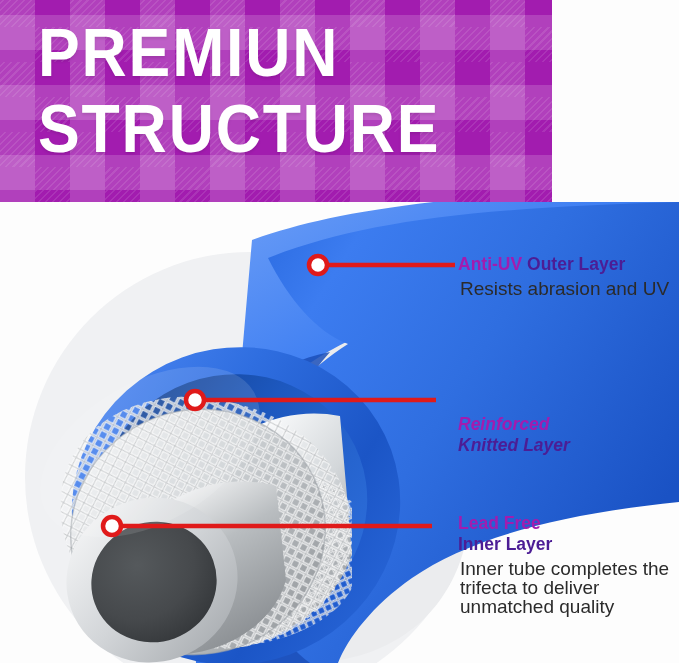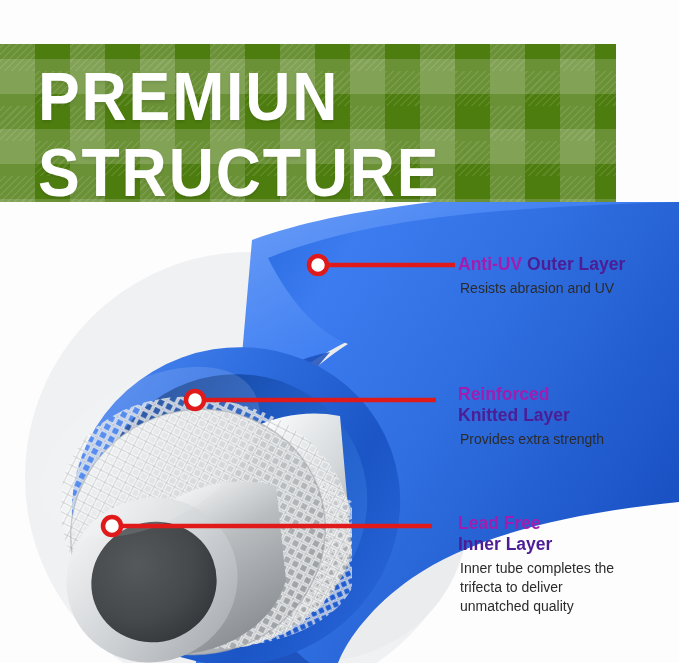--- a/index.html
+++ b/index.html
@@ -6,24 +6,23 @@
   body{
     width:679px;height:663px;
     font-family:"Liberation Sans", sans-serif;
     background:#ffffff;
     overflow:hidden;
   }
   #stage{position:relative;width:679px;height:663px;overflow:hidden;background:#fdfdfd;}
 
   
   #header{
-    position:absolute;left:0;top:0;width:616px;height:202px;
+    position:absolute;left:0;top:0;width:552px;height:202px;
     overflow:hidden;
-    background-color:#4d7c0f;
-    margin-top:44px;
+    background-color:#a21caf;
   }
   #plaid{
     position:absolute;inset:0;
     background-image:
       
       repeating-linear-gradient(90deg,
         rgba(255,255,255,0.16) 0px, rgba(255,255,255,0.16) 35px,
         rgba(255,255,255,0.00) 35px, rgba(255,255,255,0.00) 70px),
       
       repeating-linear-gradient(0deg,
@@ -63,25 +62,25 @@
   
   #art{position:absolute;left:0;top:202px;width:679px;height:461px;overflow:hidden;background:#fdfdfd;}
   #art svg{display:block;}
 
   
   .callout{position:absolute;left:458px;width:218px;}
   .c-title{font-size:17.5px;font-weight:bold;line-height:21px;margin:0;}
   .c-title .accent{color:#a21caf;}
   .c-title .dark{color:#4c1d95;}
   .c-sub{
-    font-size:14px;color:#2b2b2b;line-height:19px;margin:4px 0 0 2px;
+    font-size:19px;color:#2b2b2b;line-height:19px;margin:4px 0 0 2px;
     font-weight:normal;white-space:pre-line;
   }
   #callout-1{top:254px;}
-  #callout-2{top:384px;}
+  #callout-2{top:414px;font-style:italic;}
   #callout-3{top:513px;}
   .c-line2{display:block;}
 </style>
 </head>
 <body>
 
 <div id="stage">
 
   <div id="header">
     <div id="plaid"></div>
@@ -247,21 +246,20 @@
       <span class="dark">Outer Layer</span>
     </p>
     <p class="c-sub">Resists abrasion and UV</p>
   </div>
 
   <div class="callout" id="callout-2">
     <p class="c-title">
       <span class="accent">Reinforced</span>
       <span class="dark c-line2">Knitted Layer</span>
     </p>
-    <p class="c-sub">Provides extra strength</p>
   </div>
 
   <div class="callout" id="callout-3">
     <p class="c-title">
       <span class="accent">Lead Free</span>
       <span class="dark c-line2">Inner Layer</span>
     </p>
     <p class="c-sub">Inner tube completes the
 trifecta to deliver
 unmatched quality</p>

